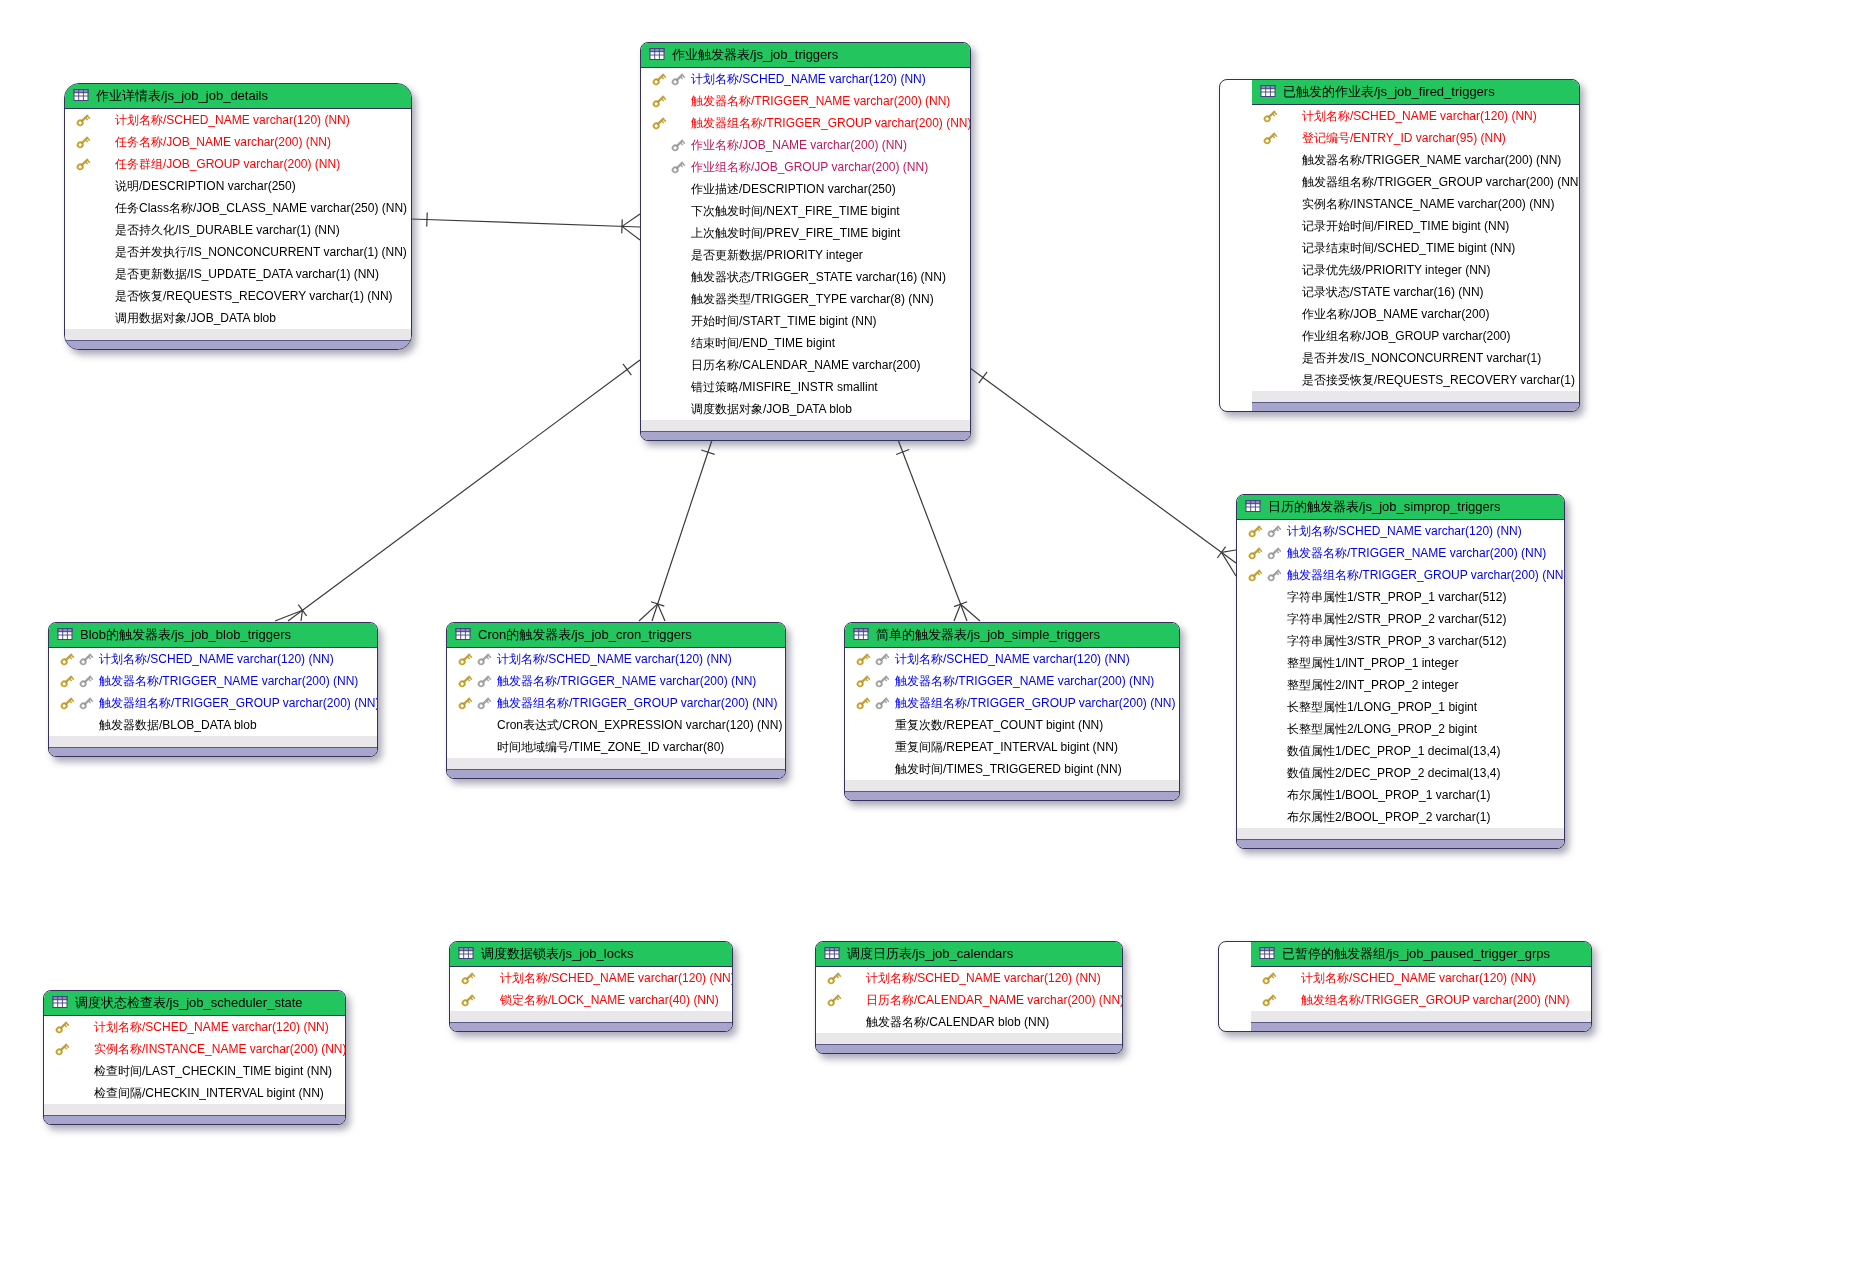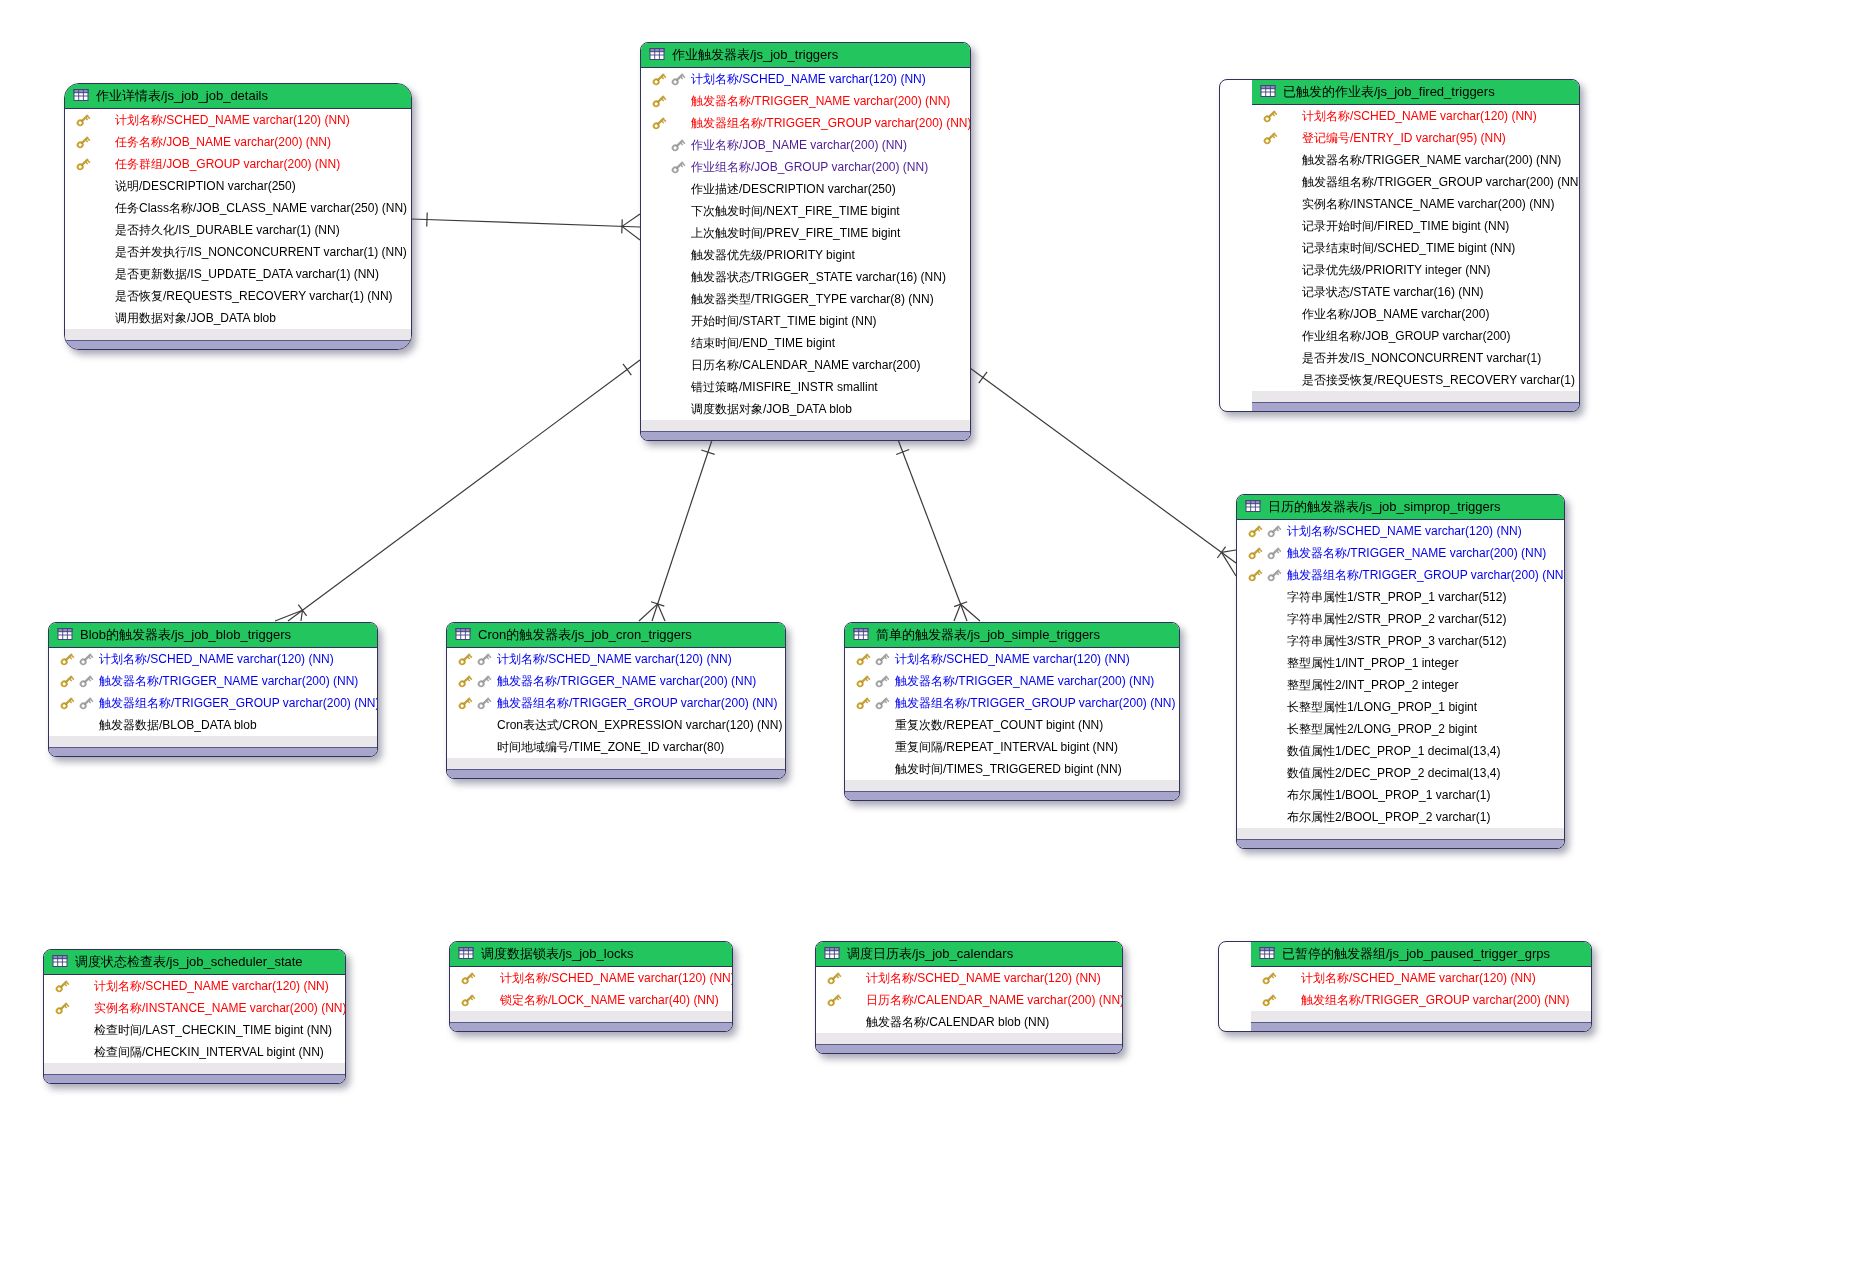--- a/index.html
+++ b/index.html
@@ -11,21 +11,21 @@
   .tbl-hdr{height:24px;background:#22c55e;border-bottom:1.5px solid #32325a;display:flex;
            align-items:center;gap:7px;padding-left:8px;font-size:13px;color:#000;white-space:nowrap;}
   .tbl-body{background:#fff;}
   .row{height:22px;display:flex;align-items:center;padding-left:8px;font-size:12px;
        white-space:nowrap;overflow:hidden;}
   .slots{display:flex;width:40px;flex:none;}
   .slot{width:19px;height:16px;flex:none;display:flex;align-items:center;justify-content:center;}
   .ftxt{margin-left:2px;}
   .col-pk{color:#ff0000;}
   .col-pkfk{color:#0000ee;}
-  .col-fk{color:#4c1d95;}
+  .col-fk{color:#be185d;}
   .col-none{color:#000000;}
   .foot-gray{height:11px;background:#e9e7e9;}
   .foot-purple{height:8px;background:#a8a5cc;border-top:1px solid #5a5a86;}
   .key-svg{display:block;}
 </style>
 </head>
 <body>
 
 <div id="canvas">
   <svg id="wires" width="1849" height="1267">
@@ -298,21 +298,21 @@
             <span class="slot"></span>
             <span class="slot"></span>
           </span>
           <span class="ftxt col-none">上次触发时间/PREV_FIRE_TIME bigint</span>
         </div>
         <div class="row">
           <span class="slots">
             <span class="slot"></span>
             <span class="slot"></span>
           </span>
-          <span class="ftxt col-none">触发器优先级/PRIORITY bigint</span>
+          <span class="ftxt col-none">是否更新数据/PRIORITY integer</span>
         </div>
         <div class="row">
           <span class="slots">
             <span class="slot"></span>
             <span class="slot"></span>
           </span>
           <span class="ftxt col-none">触发器状态/TRIGGER_STATE varchar(16) (NN)</span>
         </div>
         <div class="row">
           <span class="slots">
@@ -961,21 +961,21 @@
           <span class="slots">
             <span class="slot"></span>
             <span class="slot"></span>
           </span>
           <span class="ftxt col-none">触发时间/TIMES_TRIGGERED bigint (NN)</span>
         </div>
       </div>
     <div class="foot-gray"></div>
     <div class="foot-purple"></div>
   </div>
-    <div class="tbl" style="left: 43px; top: 949px; width: 301px;">
+    <div class="tbl" style="left: 43px; top: 990px; width: 301px;">
     <div class="tbl-hdr">
       <span class="hdr-icon"><svg width="16" height="14" viewBox="0 0 16 14">
             <rect x="1" y="1.5" width="14" height="11" fill="#ffffff" stroke="#44447a" stroke-width="1"></rect>
             <rect x="1" y="1.5" width="14" height="3.2" fill="#8c8cc2" stroke="#44447a" stroke-width="1"></rect>
             <line x1="5.7" y1="1.5" x2="5.7" y2="12.5" stroke="#44447a" stroke-width="0.9"></line>
             <line x1="10.4" y1="1.5" x2="10.4" y2="12.5" stroke="#44447a" stroke-width="0.9"></line>
             <line x1="1" y1="8" x2="15" y2="8" stroke="#44447a" stroke-width="0.9"></line>
           </svg></span>
       <span class="hdr-title">调度状态检查表/js_job_scheduler_state</span>
     </div>

